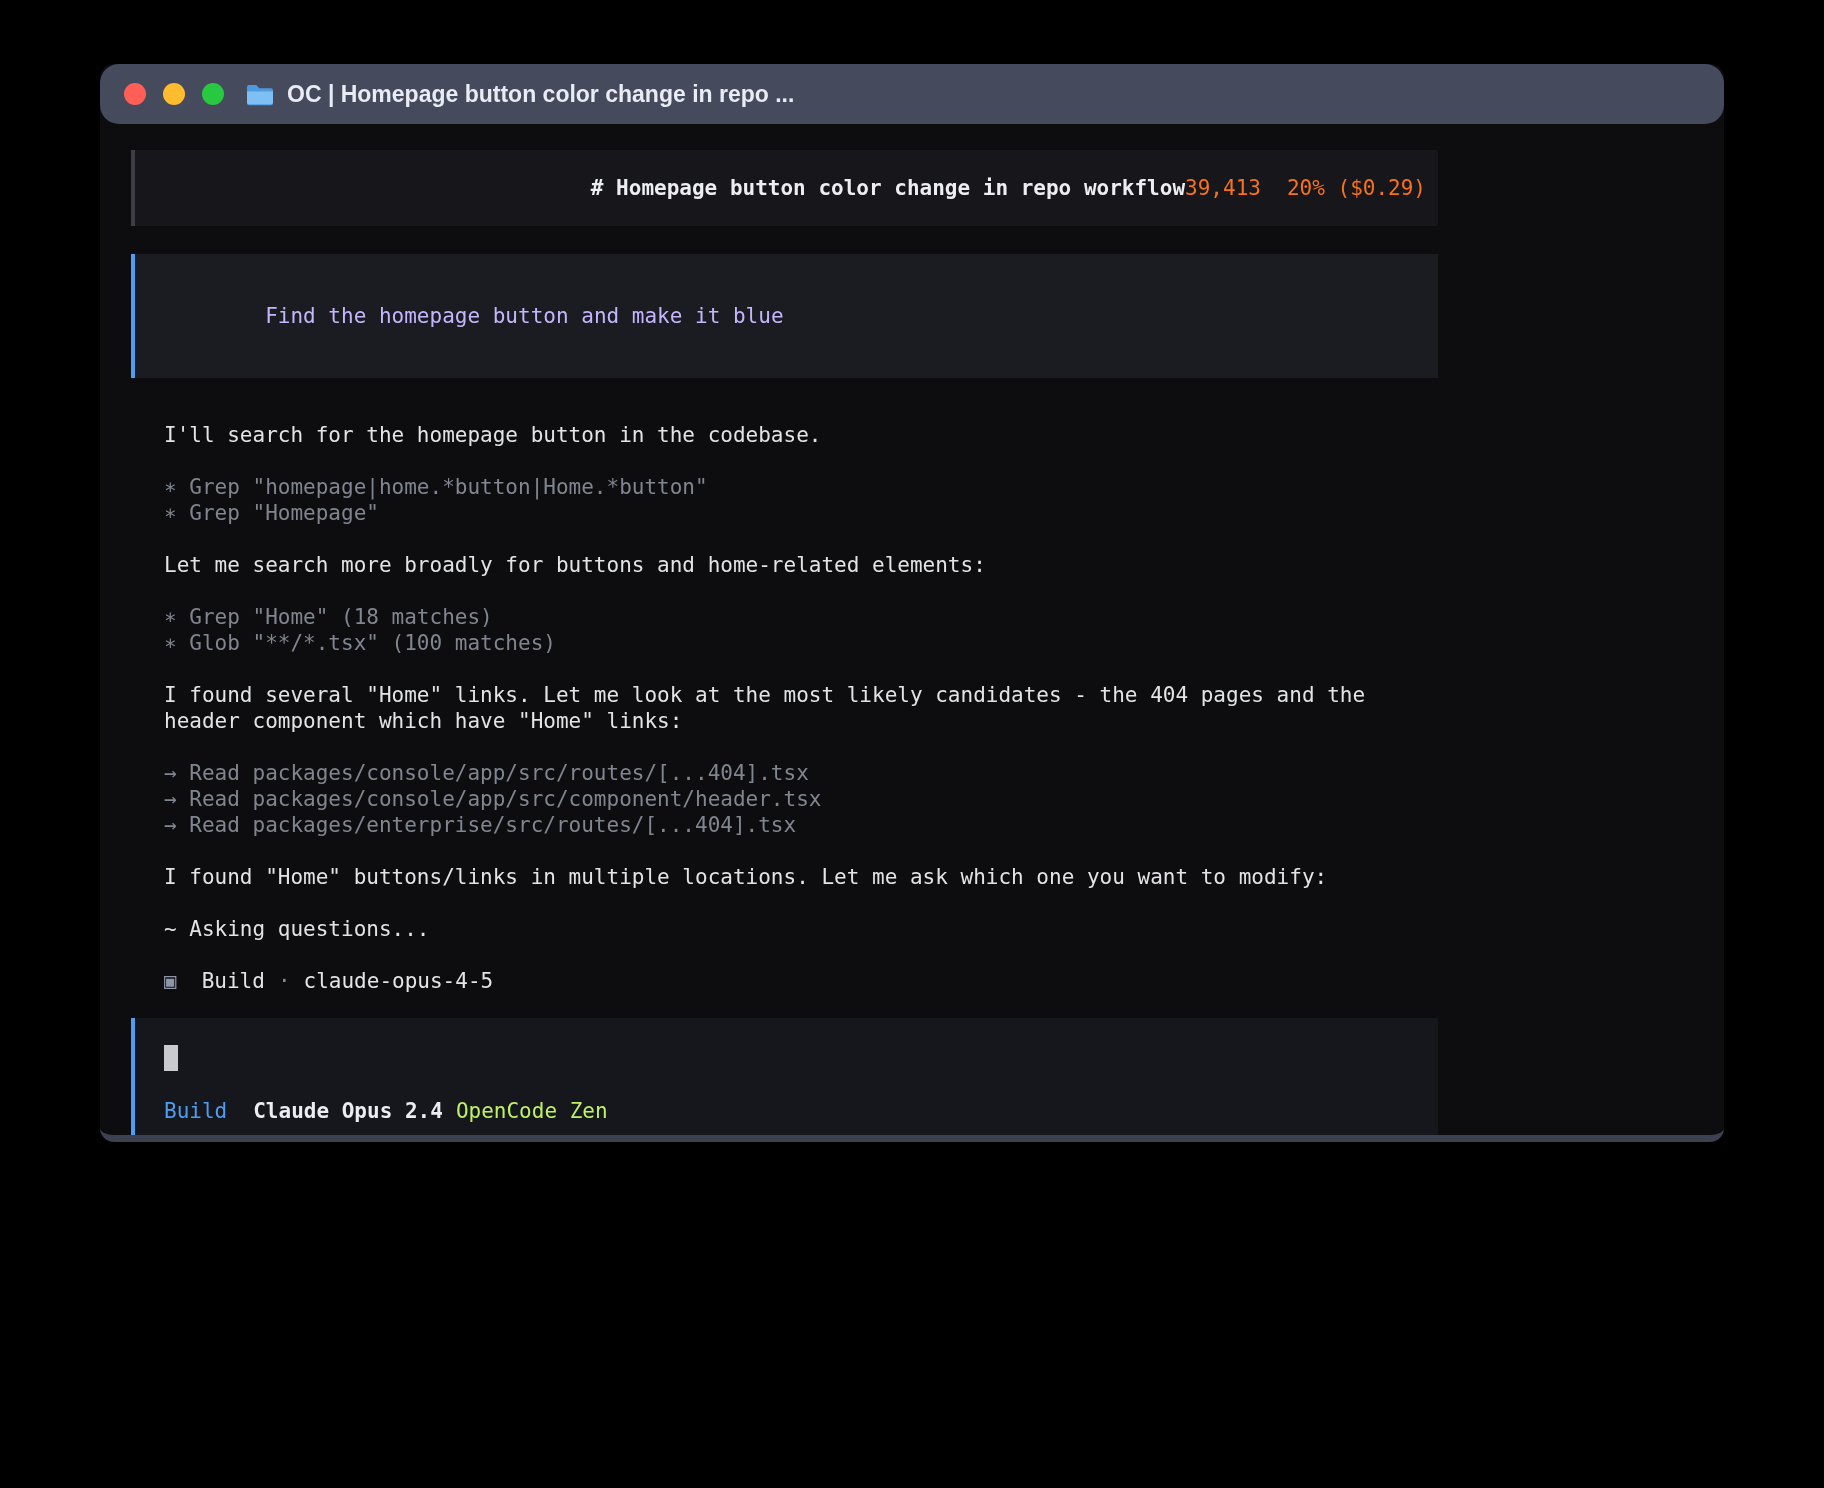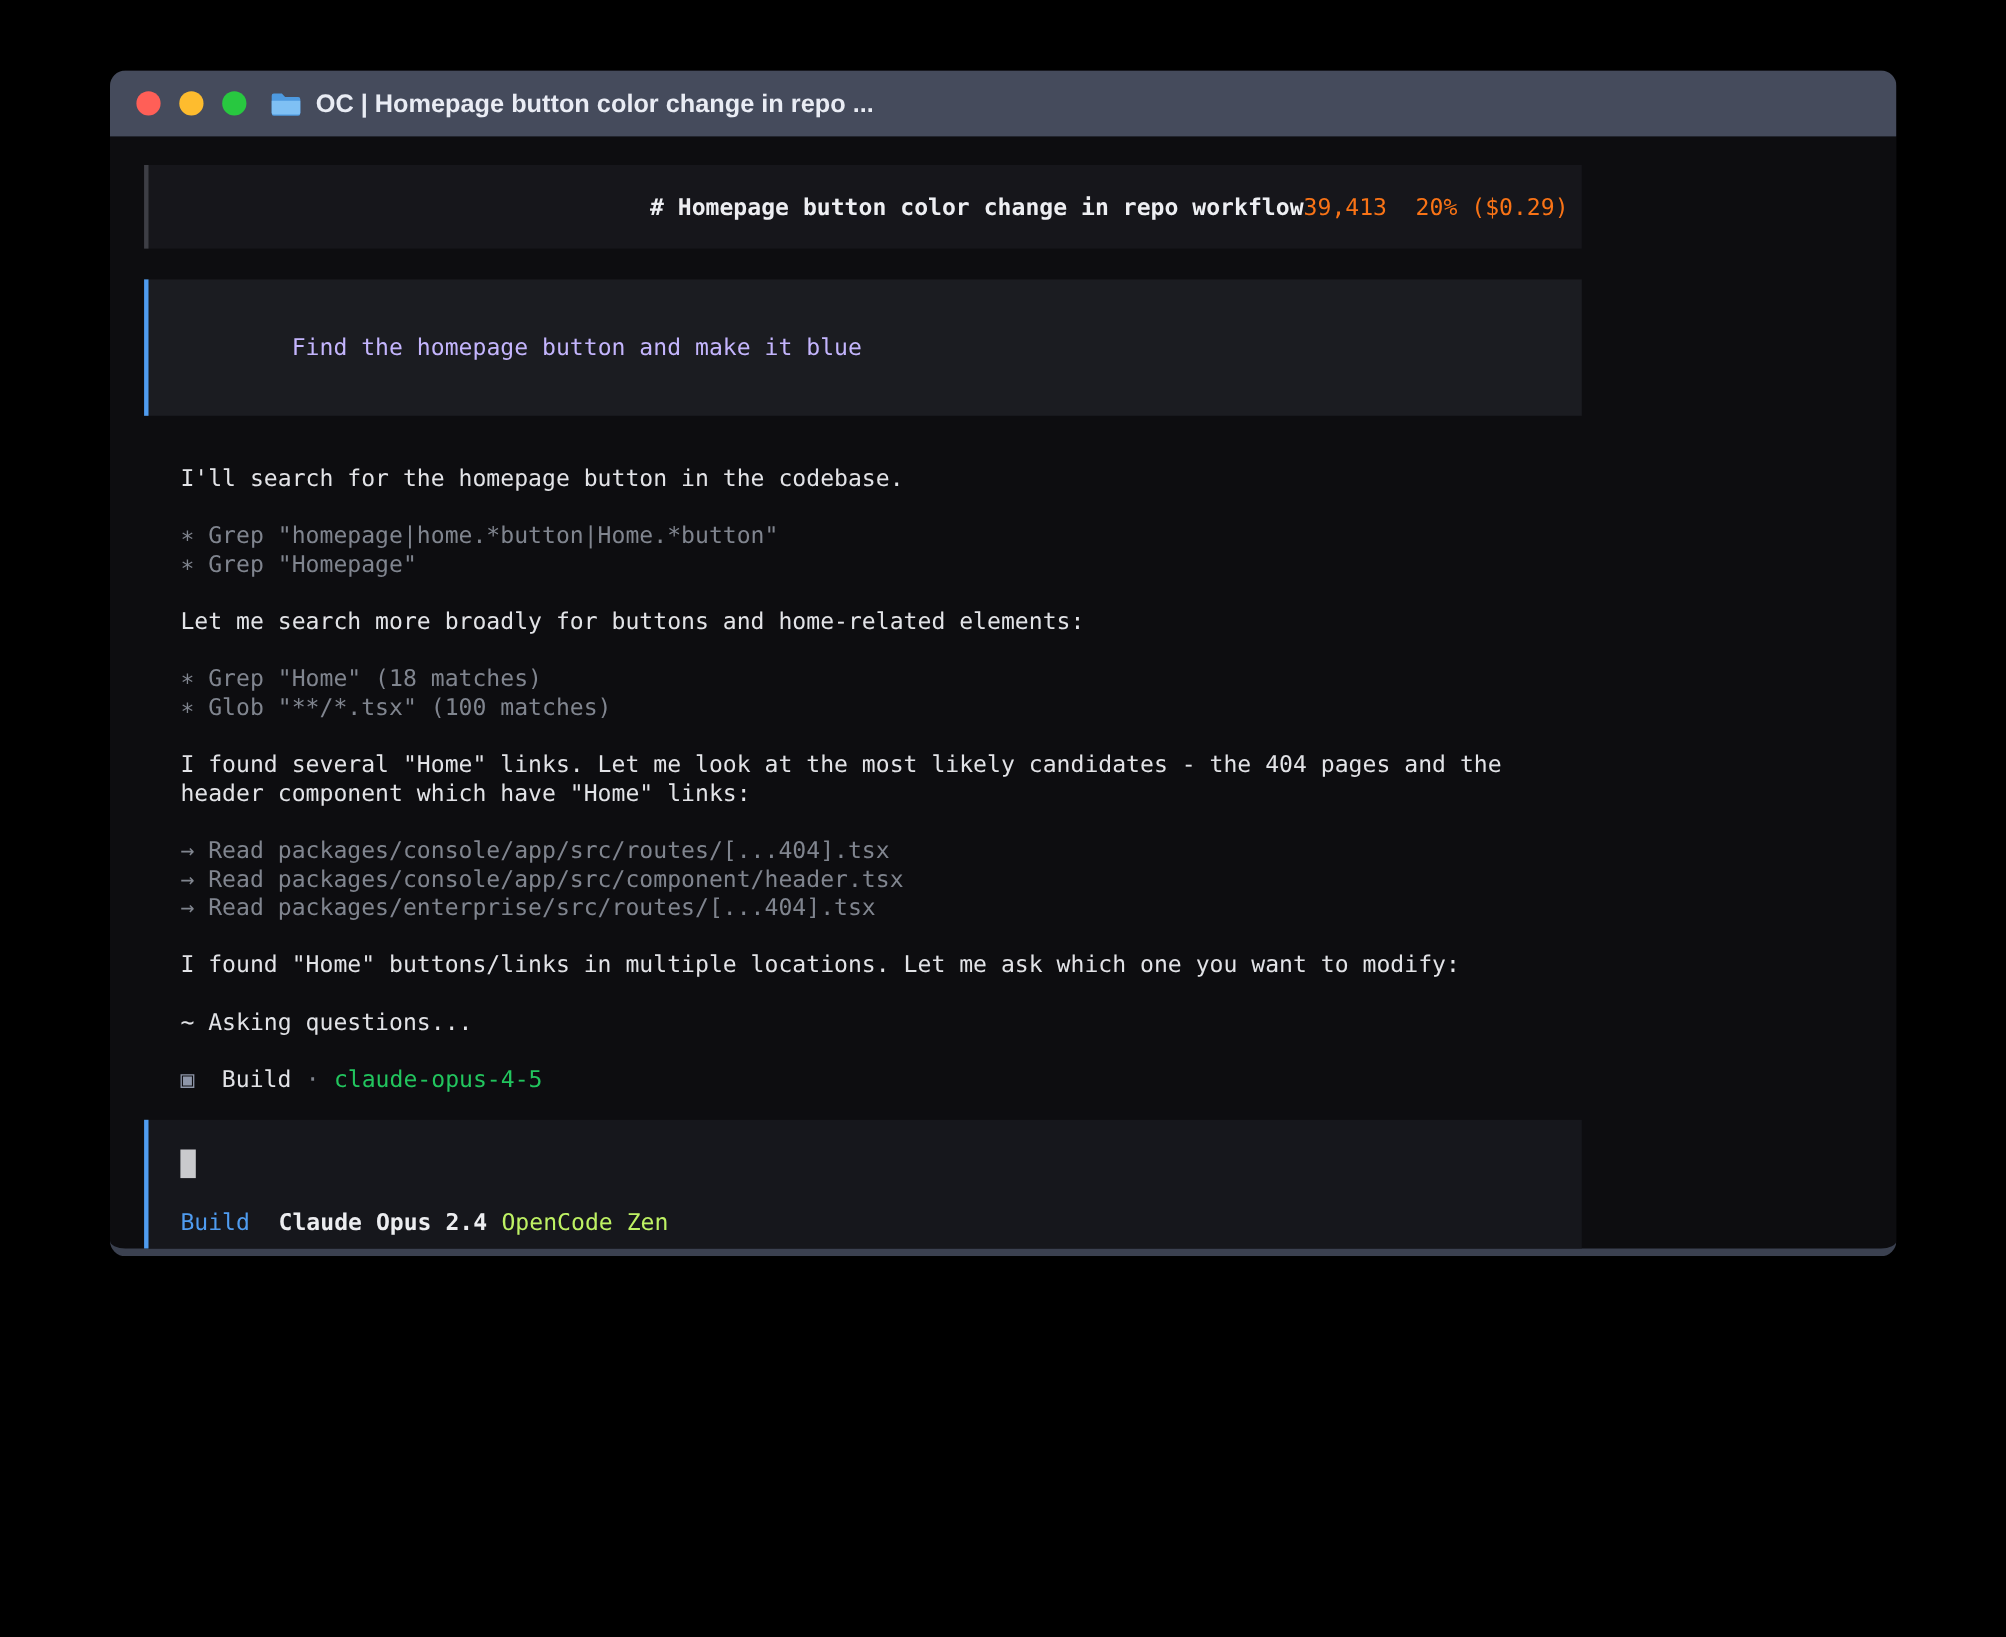--- a/index.html
+++ b/index.html
@@ -2,21 +2,21 @@
 <html><head>
 <meta charset="utf-8">
 <style>
   * { margin:0; padding:0; box-sizing:border-box; }
   html,body { width:1824px; height:1488px; background:#000; overflow:hidden; }
   body { font-family:"DejaVu Sans Mono","Liberation Mono",monospace; }
 
   .window { position:absolute; left:100px; top:64px; width:1624px; height:1078px;
             background:#0d0d10; border-radius:14px; border-bottom:7px solid #3b4150; overflow:hidden; }
 
-  .titlebar { height:60px; background:#454b5c; display:flex; align-items:center; padding:0 24px; }
+  .titlebar { height:60px; background:#454b5c; display:flex; align-items:center; padding:0 24px;border-radius:19px; }
   .lights { display:flex; gap:17px; align-items:center; }
   .light { width:22px; height:22px; border-radius:50%; display:inline-block; }
   .light.close { background:#ff5f57; }
   .light.minimize { background:#febc2e; }
   .light.zoom { background:#28c840; }
   .title-wrap { display:flex; align-items:center; gap:13px; margin-left:22px; }
   .titlebar-title { font-family:"Liberation Sans","DejaVu Sans",sans-serif; font-weight:700;
                     font-size:23px; color:#e9ecf4; white-space:pre; }
 
   .content { padding:26px 0 0 31px; font-size:21px; line-height:26px; }
@@ -35,21 +35,21 @@
   .para { margin-top:26px; }
   .para:first-child { margin-top:0; }
   .line { white-space:pre; }
   .text { color:#e2e3e7; }
   .dim { color:#80858f; }
 
   .agent-line { display:flex; align-items:center; }
   .agent-icon { color:#8d95a8; margin-right:25px; }
   .agent-name { color:#e2e3e7; }
   .agent-sep { color:#80858f; margin:0 13px; }
-  .agent-model { color:#22c55e; }
+  .agent-model { color:#e5e5e5; }
 
   .input-block { margin-top:24px; background:#16171c; border-left:4px solid #4f9cf0;
                  padding:27px 28px 18px 29px; }
   .cursor { width:14px; height:26px; background:#c9cacd; }
   .model-line { margin-top:27px; display:flex; white-space:pre; }
   .input-mode { color:#4f9cf0; }
   .input-model { color:#ecedf0; font-weight:700; margin-left:26px; }
   .input-provider { color:#bef264; margin-left:13px; }
 
   .statusbar { margin-top:8px; display:flex; justify-content:space-between; width:1307px; }

